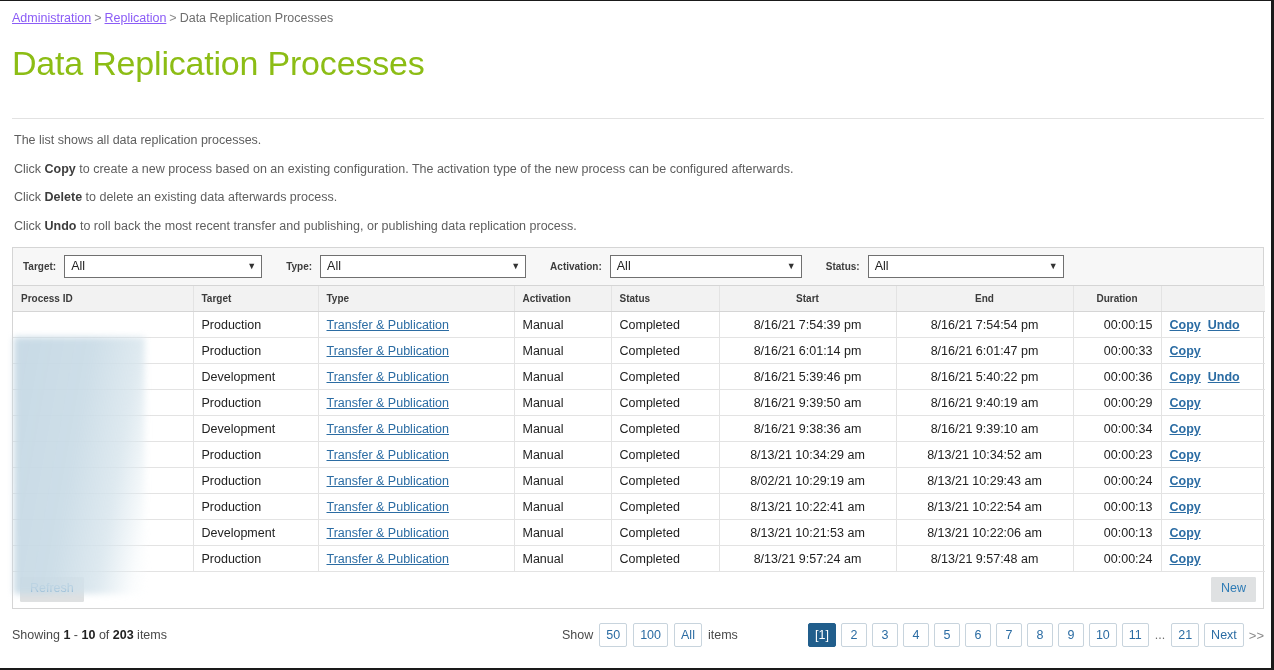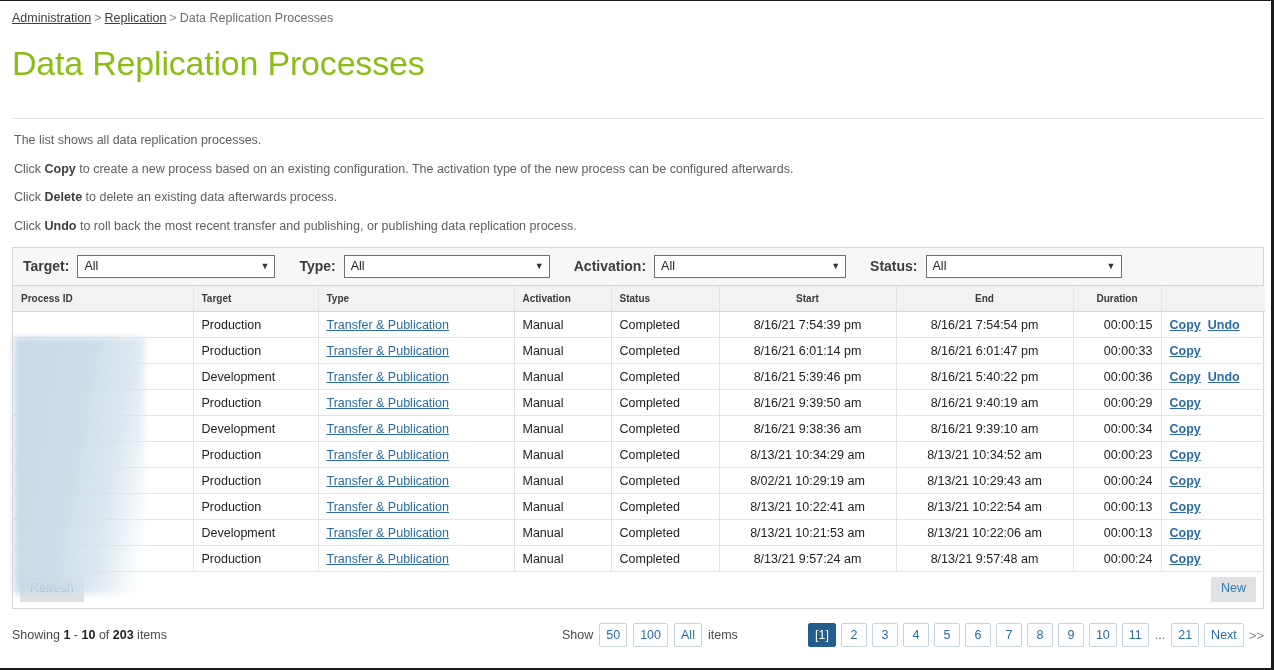--- a/index.html
+++ b/index.html
@@ -19,21 +19,21 @@
     border-bottom: 2px solid #1a1a1a;
   }
   .inner { padding: 0 10px 0 12px; }
 
   
   .breadcrumb {
     font-size: 12.5px; color: #767676;
     padding: 10px 0 0 0; white-space: nowrap;
   }
   .breadcrumb a {
-    color: #404040; text-decoration: underline; cursor: pointer;
+    color: #8b5cf6; text-decoration: underline; cursor: pointer;
   }
   .breadcrumb .sep { color: #8a8a8a; padding: 0 3px; }
   .breadcrumb .current { color: #6e6e6e; }
 
   
   .page-title {
     font-size: 34px; font-weight: normal;
     color: #8cbd15; letter-spacing: -0.2px;
     margin: 20px 0 0 0; padding: 0;
     line-height: 1.1;
@@ -61,21 +61,21 @@
   }
   .filterbar {
     background: #f7f7f7;
     border-bottom: 1px solid #d5d5d5;
     display: flex; align-items: center;
     height: 38px; padding: 0 10px;
     gap: 0;
   }
   .filter-group { display: flex; align-items: center; }
   .filter-label {
-    font-size: 14px; font-weight: bold; color: #3d3d3d;
+    font-size: 10px; font-weight: bold; color: #3d3d3d;
     margin-right: 8px; white-space: nowrap;
   }
   .sel {
     position: relative;
     height: 23px;
     border: 1px solid #707070;
     background: #ffffff;
     font-size: 12.5px; color: #222;
     display: flex; align-items: center;
     padding: 0 20px 0 6px;

